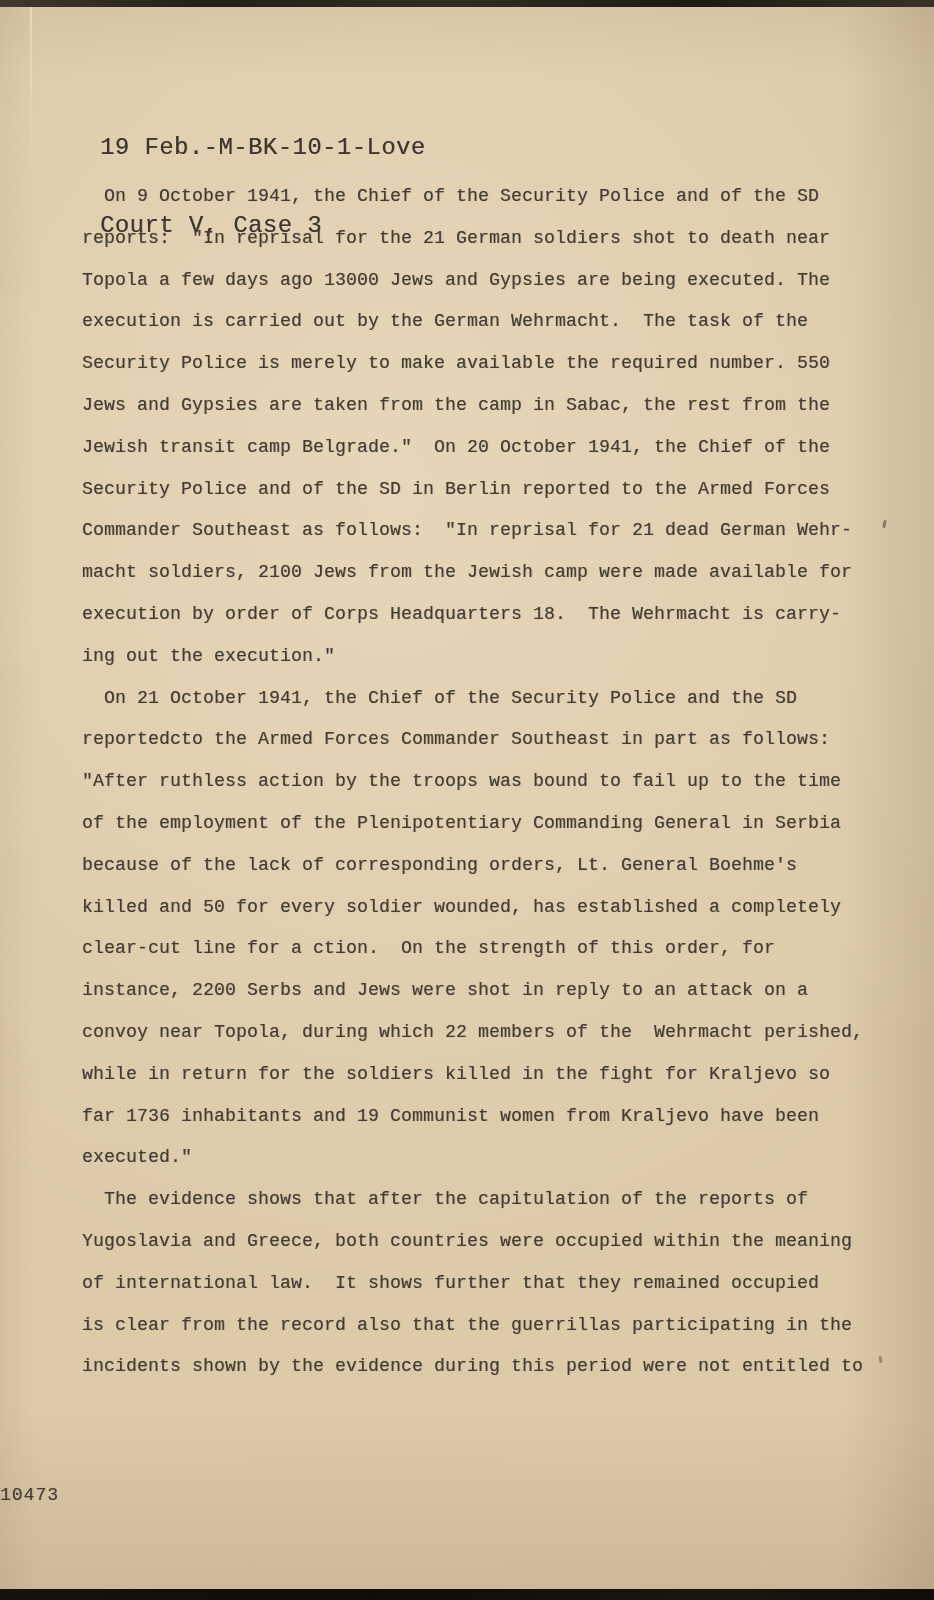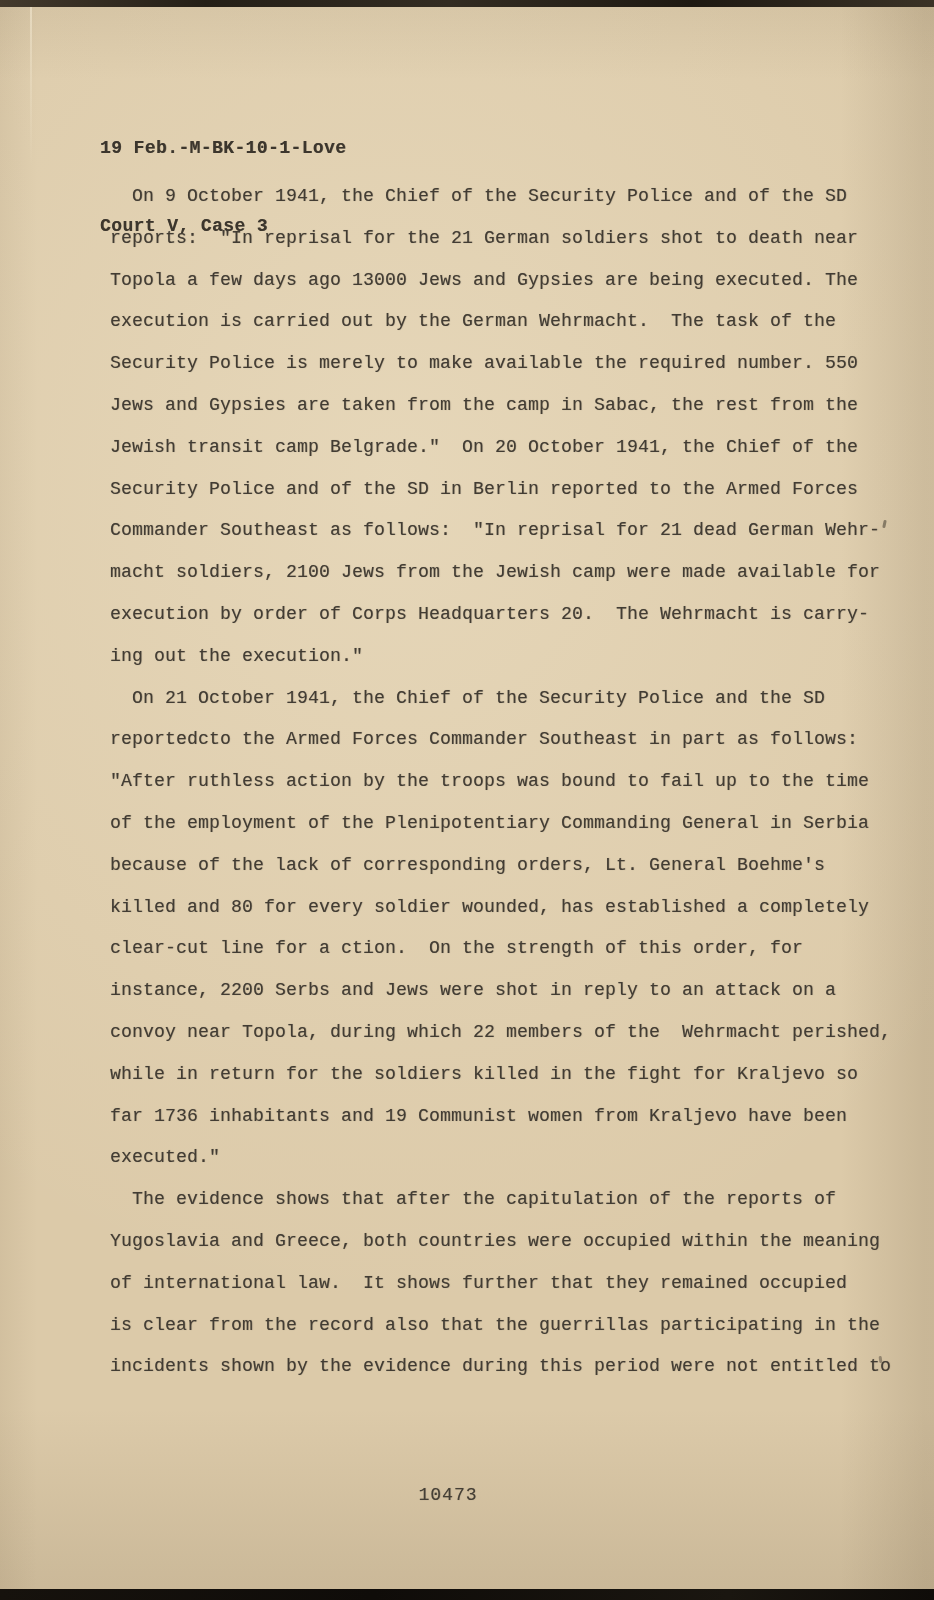--- a/index.html
+++ b/index.html
@@ -36,49 +36,48 @@
     top: 7px;
     left: 30px;
     width: 2px;
     height: 160px;
     background: linear-gradient(180deg, rgba(245,236,214,0.55), rgba(245,236,214,0));
   }
   .header {
     position: absolute;
     top: 83px;
     left: 100px;
-    font-size: 18px;
+    font-size: 24px;
     line-height: 26px;
     color: #3c362d;
     letter-spacing: 0.4px;
     white-space: pre;
     text-shadow: 0.4px 0.3px 0.6px rgba(60,54,45,0.55);
-    font-weight: bold;
   }
   .page-text {
     position: absolute;
     top: 176px;
-    left: 110px;
+    left: 82px;
     right: 40px;
     font-size: 18px;
     line-height: 41.8px;
     color: #423c33;
     letter-spacing: 0.2px;
     text-shadow: 0.4px 0.3px 0.7px rgba(66,60,51,0.5);
   }
   .line {
     white-space: pre;
     height: 41.8px;
   }
   .page-number {
     position: absolute;
     top: 1485px;
     left: 0;
     right: 38px;
-    text-align: center;
+    text-align: left;
     font-size: 18px;
     line-height: 20px;
     color: #453f35;
     letter-spacing: 1px;
     text-shadow: 0.4px 0.3px 0.7px rgba(66,60,51,0.5);
   }
   .speck-1 {
     position: absolute;
     top: 520px; right: 48px;
     width: 3px; height: 8px;
@@ -112,30 +111,30 @@
       <div class="line">  On 9 October 1941, the Chief of the Security Police and of the SD</div>
       <div class="line">reports:  "In reprisal for the 21 German soldiers shot to death near</div>
       <div class="line">Topola a few days ago 13000 Jews and Gypsies are being executed. The</div>
       <div class="line">execution is carried out by the German Wehrmacht.  The task of the</div>
       <div class="line">Security Police is merely to make available the required number. 550</div>
       <div class="line">Jews and Gypsies are taken from the camp in Sabac, the rest from the</div>
       <div class="line">Jewish transit camp Belgrade."  On 20 October 1941, the Chief of the</div>
       <div class="line">Security Police and of the SD in Berlin reported to the Armed Forces</div>
       <div class="line">Commander Southeast as follows:  "In reprisal for 21 dead German Wehr-</div>
       <div class="line">macht soldiers, 2100 Jews from the Jewish camp were made available for</div>
-      <div class="line">execution by order of Corps Headquarters 20.  The Wehrmacht is carry-</div>
+      <div class="line">execution by order of Corps Headquarters 18.  The Wehrmacht is carry-</div>
       <div class="line">ing out the execution."</div>
     </div>
     <div>
       <div class="line">  On 21 October 1941, the Chief of the Security Police and the SD</div>
       <div class="line">reportedcto the Armed Forces Commander Southeast in part as follows:</div>
       <div class="line">"After ruthless action by the troops was bound to fail up to the time</div>
       <div class="line">of the employment of the Plenipotentiary Commanding General in Serbia</div>
       <div class="line">because of the lack of corresponding orders, Lt. General Boehme's</div>
-      <div class="line">killed and 80 for every soldier wounded, has established a completely</div>
+      <div class="line">killed and 50 for every soldier wounded, has established a completely</div>
       <div class="line">clear-cut line for a ction.  On the strength of this order, for</div>
       <div class="line">instance, 2200 Serbs and Jews were shot in reply to an attack on a</div>
       <div class="line">convoy near Topola, during which 22 members of the  Wehrmacht perished,</div>
       <div class="line">while in return for the soldiers killed in the fight for Kraljevo so</div>
       <div class="line">far 1736 inhabitants and 19 Communist women from Kraljevo have been</div>
       <div class="line">executed."</div>
     </div>
     <div>
       <div class="line">  The evidence shows that after the capitulation of the reports of</div>
       <div class="line">Yugoslavia and Greece, both countries were occupied within the meaning</div>

